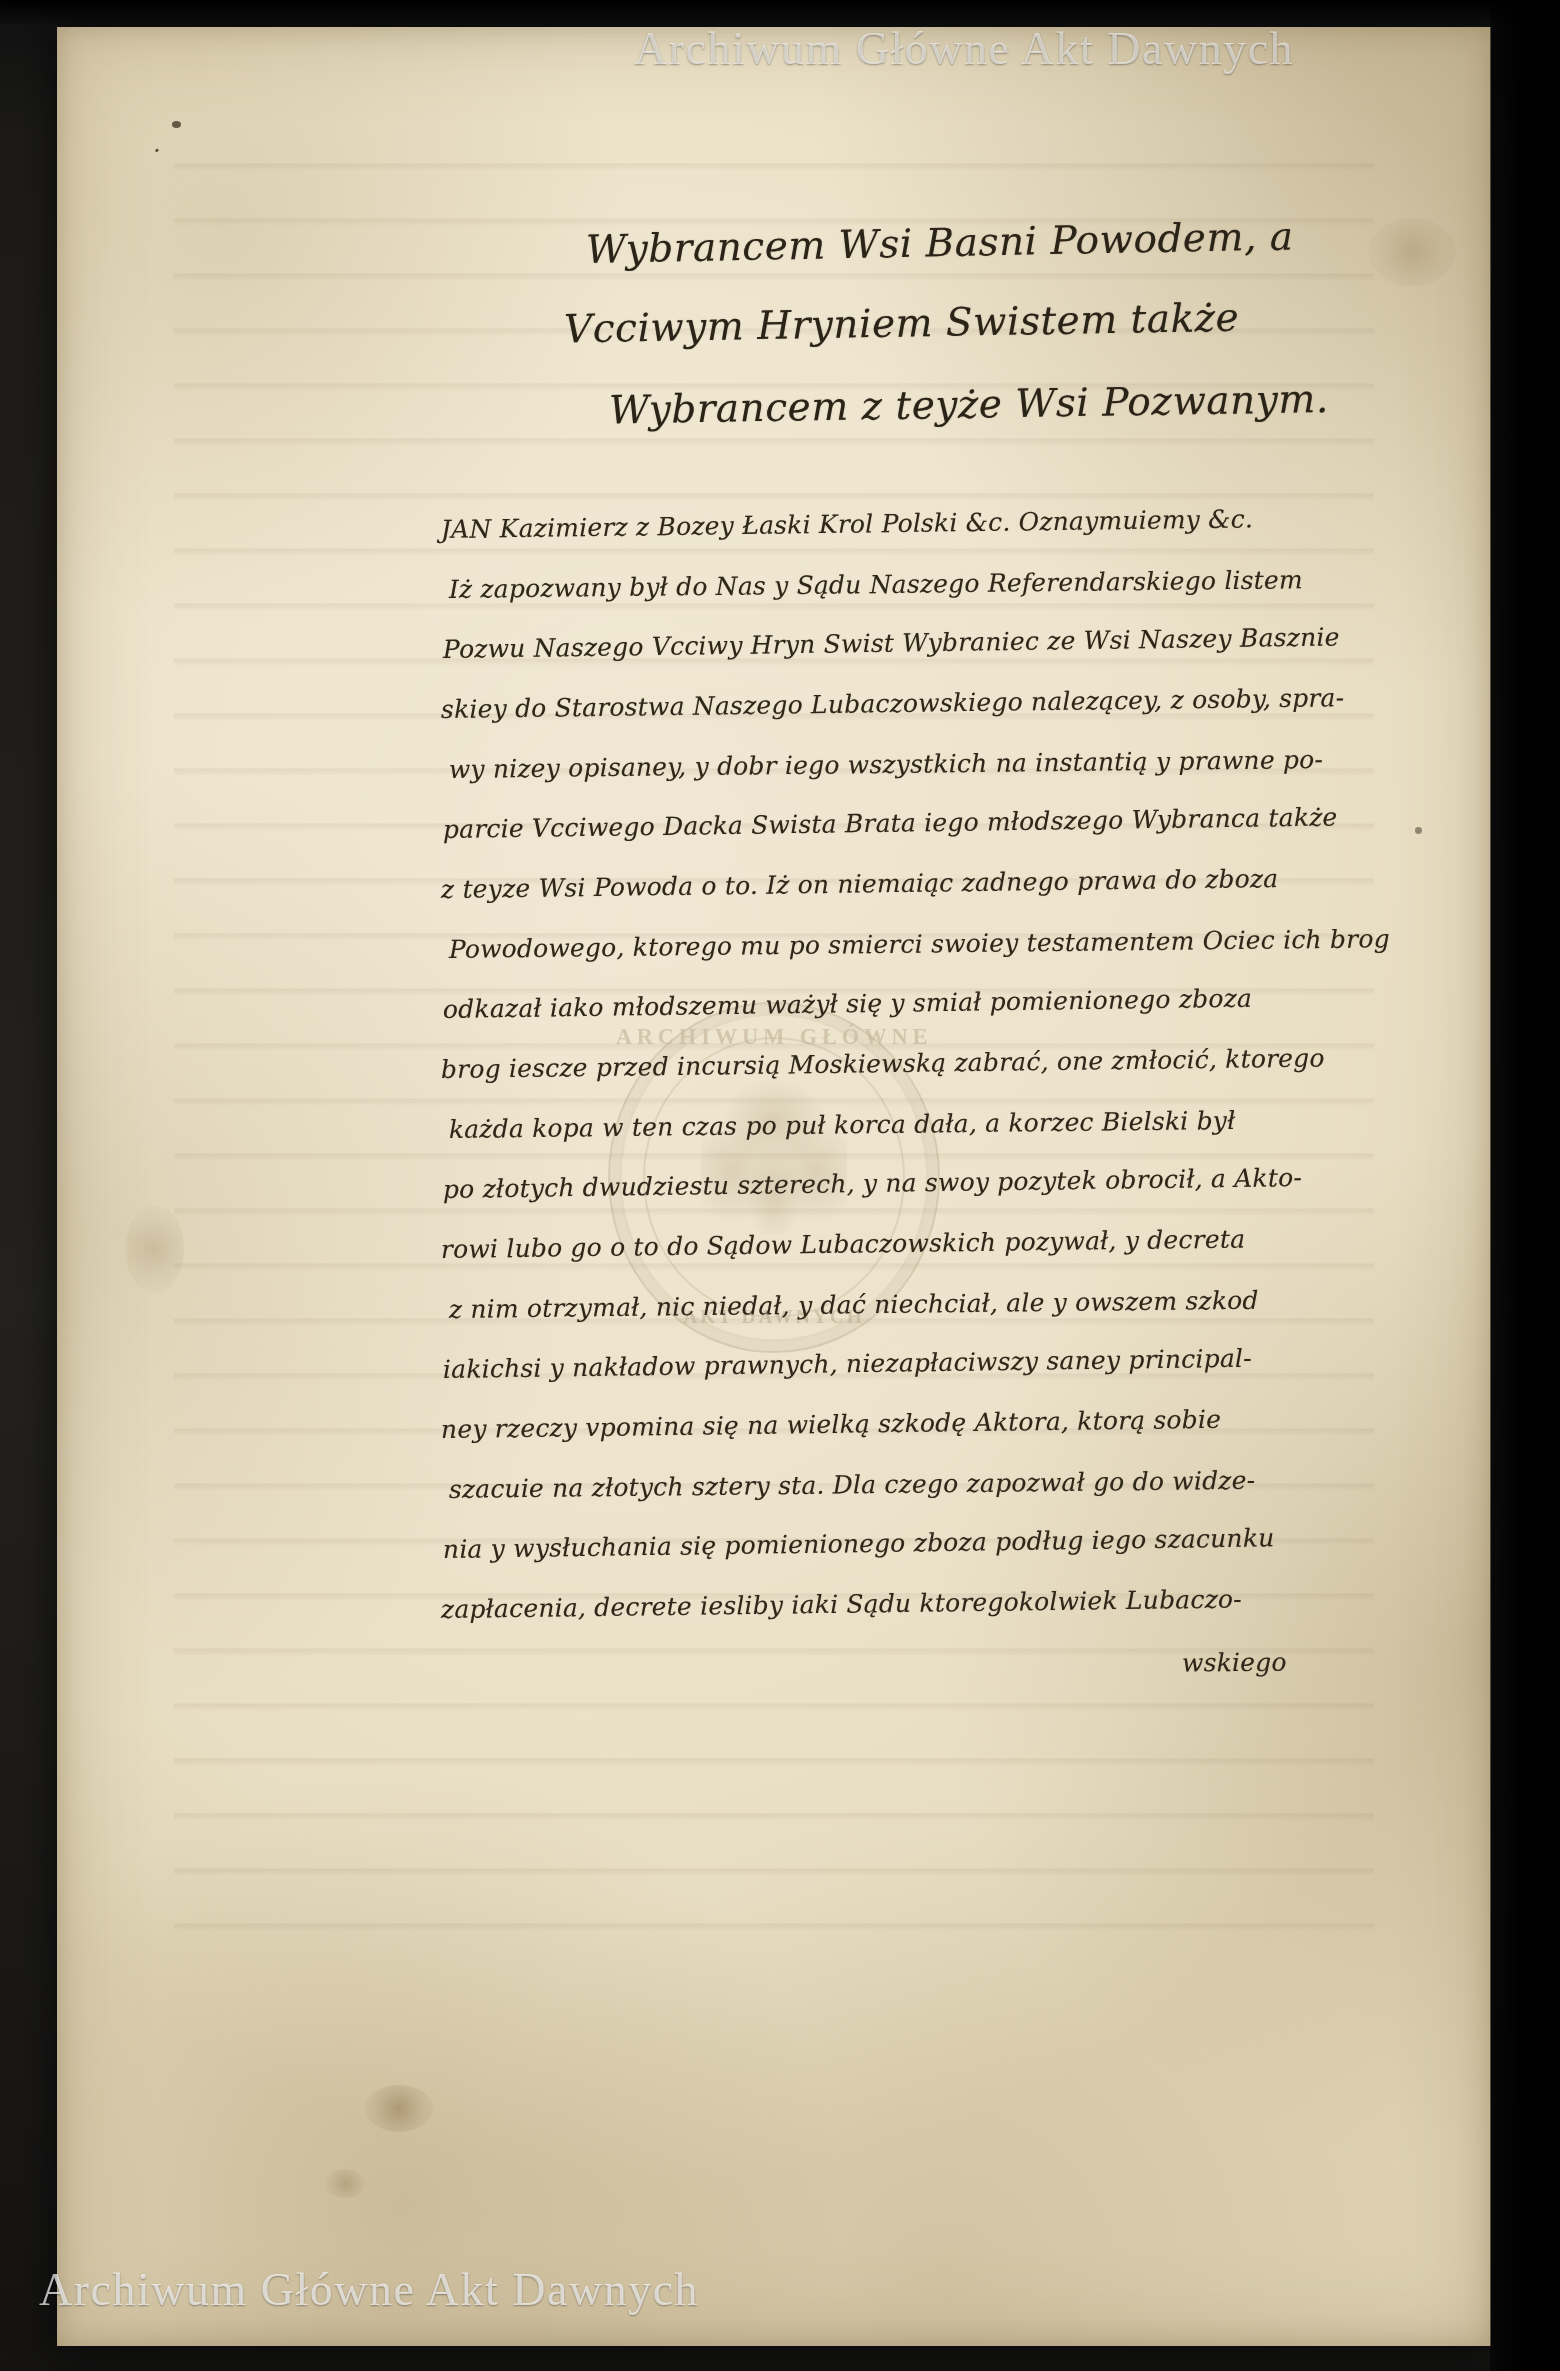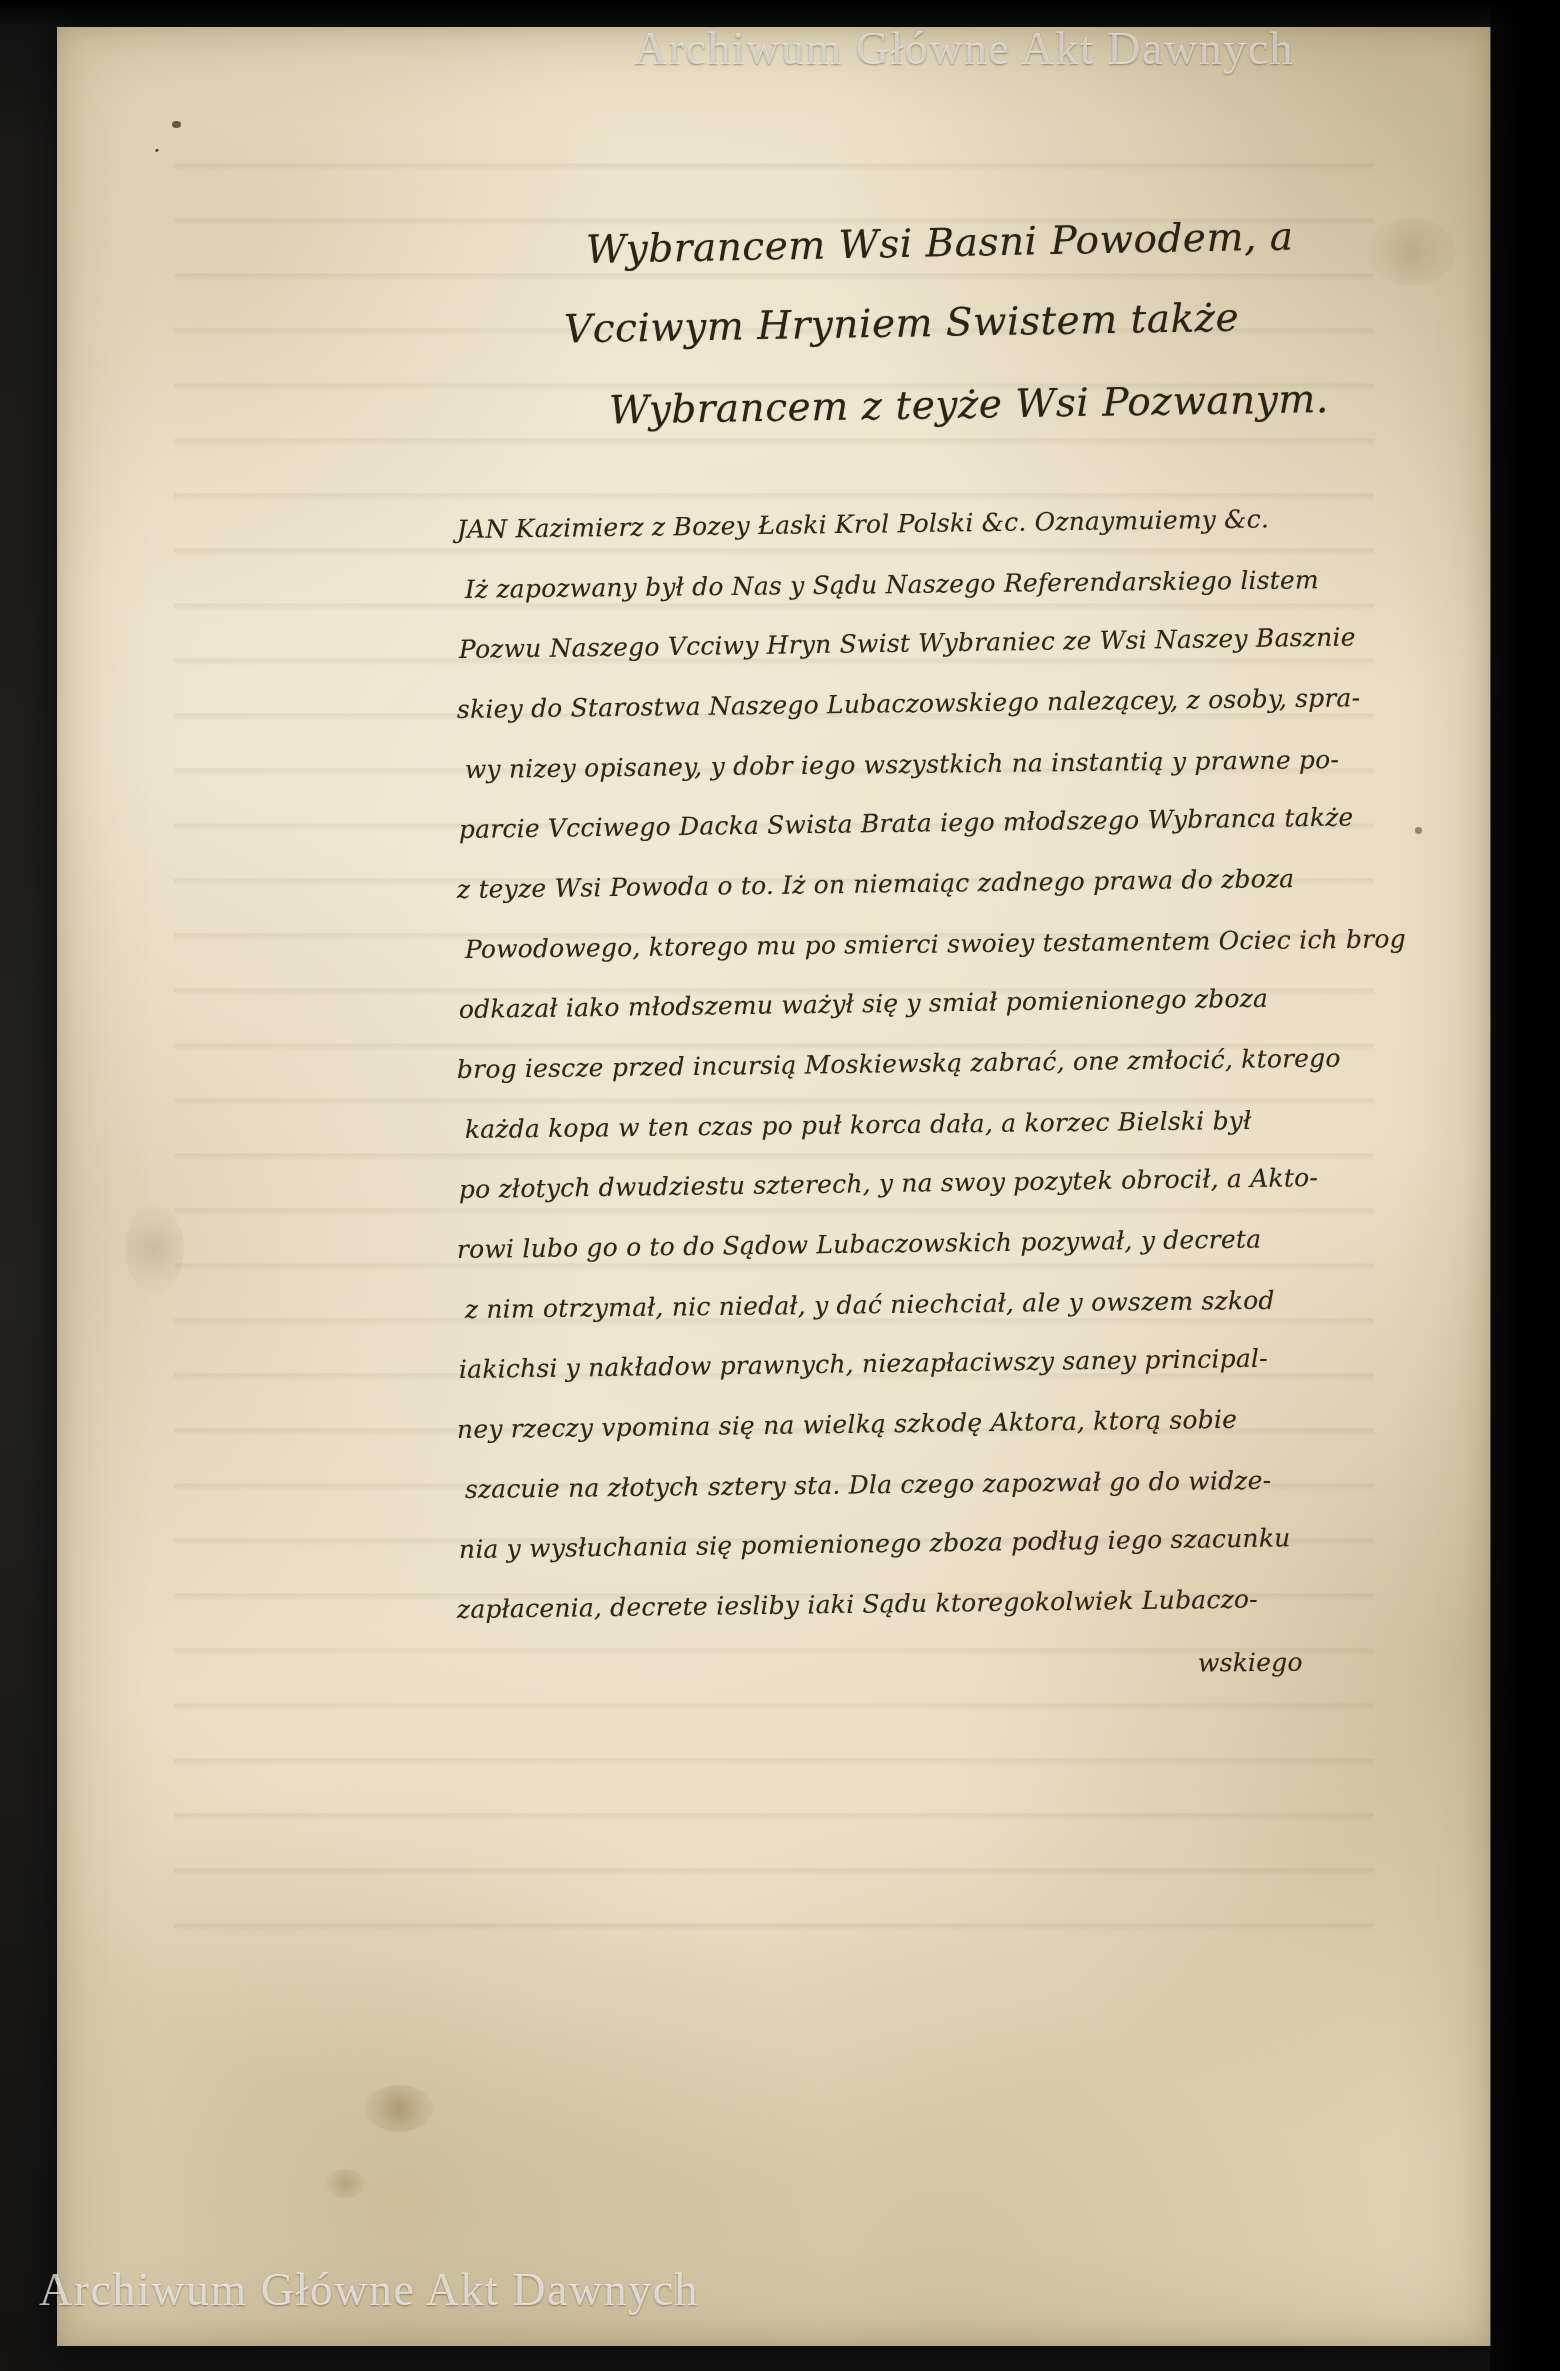--- a/index.html
+++ b/index.html
@@ -177,21 +177,21 @@
     white-space: nowrap;
     letter-spacing: 0.5px;
     text-shadow: 0 0 1.2px rgba(55,42,22,0.4);
   }
   .title-line.l1 { margin-left: 21.5px; transform: rotate(-1.1deg); }
   .title-line.l2 { margin-left: 0px;  margin-top: 41px; transform: rotate(-1.0deg); }
   .title-line.l3 { margin-left: 45px; margin-top: 43px; transform: rotate(-0.9deg); }
 
   .body-block {
     position: absolute;
-    left: 400px;
+    left: 384px;
     top: 490px;
     width: 1005px;
   }
   .body-line {
     position: relative;
     color: #2e2618;
     font-family: "DejaVu Serif", serif;
     font-style: italic;
     font-size: 25px;
     line-height: 1.0;
@@ -254,20 +254,27 @@
 </head>
 <body>
 
 <div id="scan">
   <div class="backdrop"></div>
 
   <div class="leaf">
     <div class="bleed"></div>
     <div class="stains"></div>
 
+    <div class="emboss">
+      <div class="ring"></div>
+      <div class="ring2"></div>
+      <div class="arc-top">ARCHIWUM GŁÓWNE</div>
+      <div class="eagle"></div>
+      <div class="arc-bottom">AKT DAWNYCH</div>
+    </div>
 
     <div class="corner-mark">·</div>
     <div class="ink-dot" style="left:115px;top:94px;width:8.8px;height:6.8px;"></div>
     <div class="ink-dot" style="left:1358px;top:800px;width:6.8px;height:6.8px;opacity:.5;"></div>
 
     <div class="spot" style="left:308px;top:2058px;width:68px;height:47px;"></div>
     <div class="spot" style="left:269px;top:2142px;width:39px;height:29px;opacity:.7;"></div>
     <div class="spot" style="left:1311px;top:191px;width:88px;height:68px;opacity:.55;"></div>
     <div class="spot" style="left:68px;top:1178px;width:59px;height:88px;opacity:.5;"></div>
 

